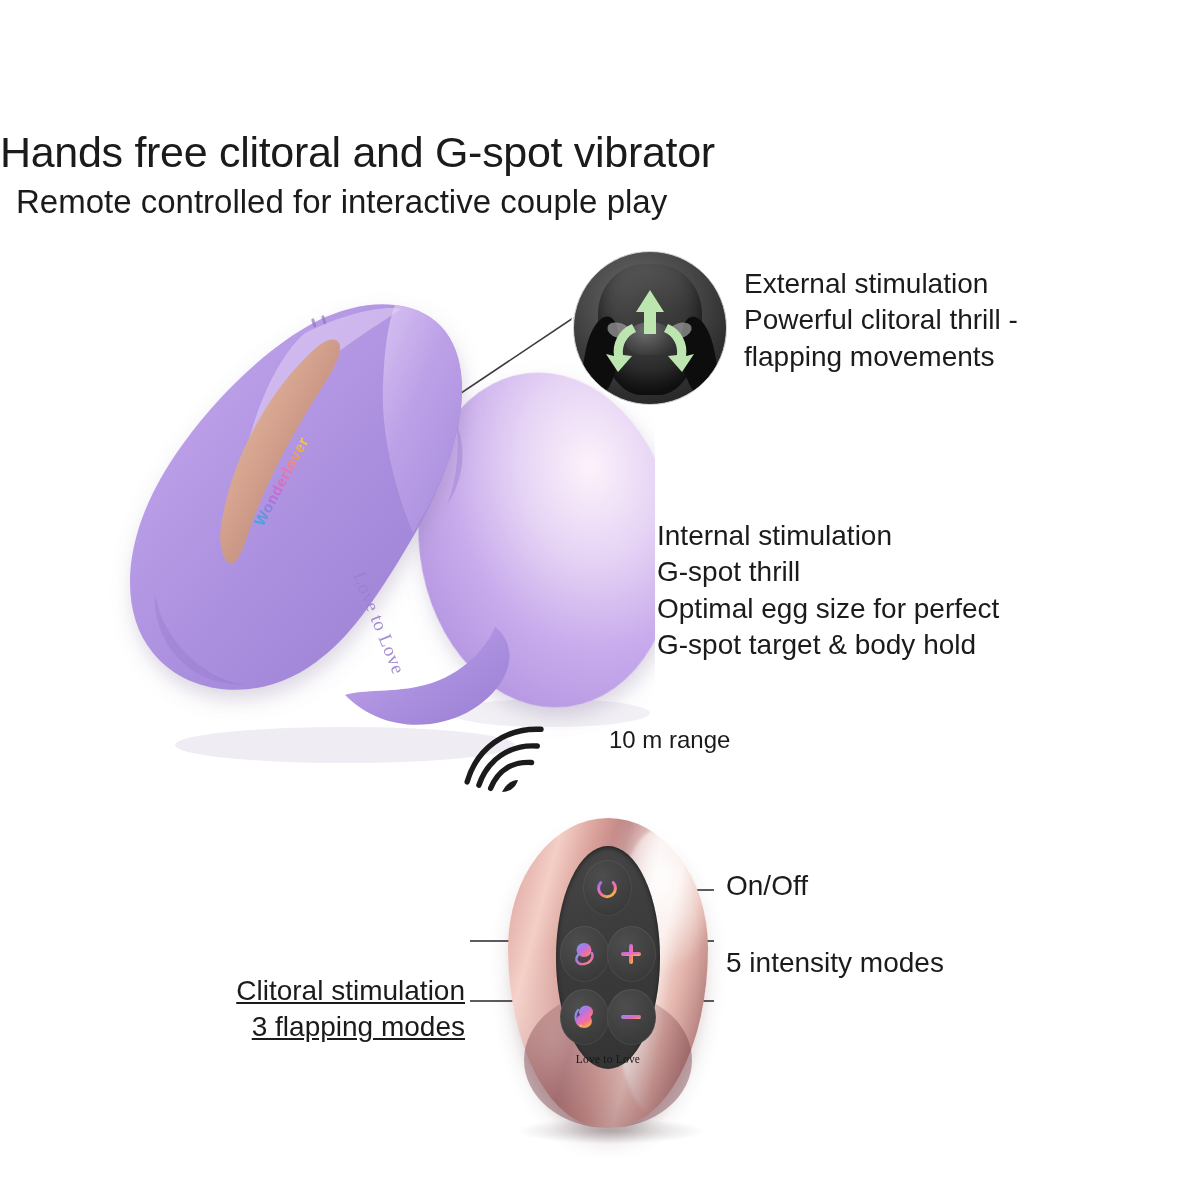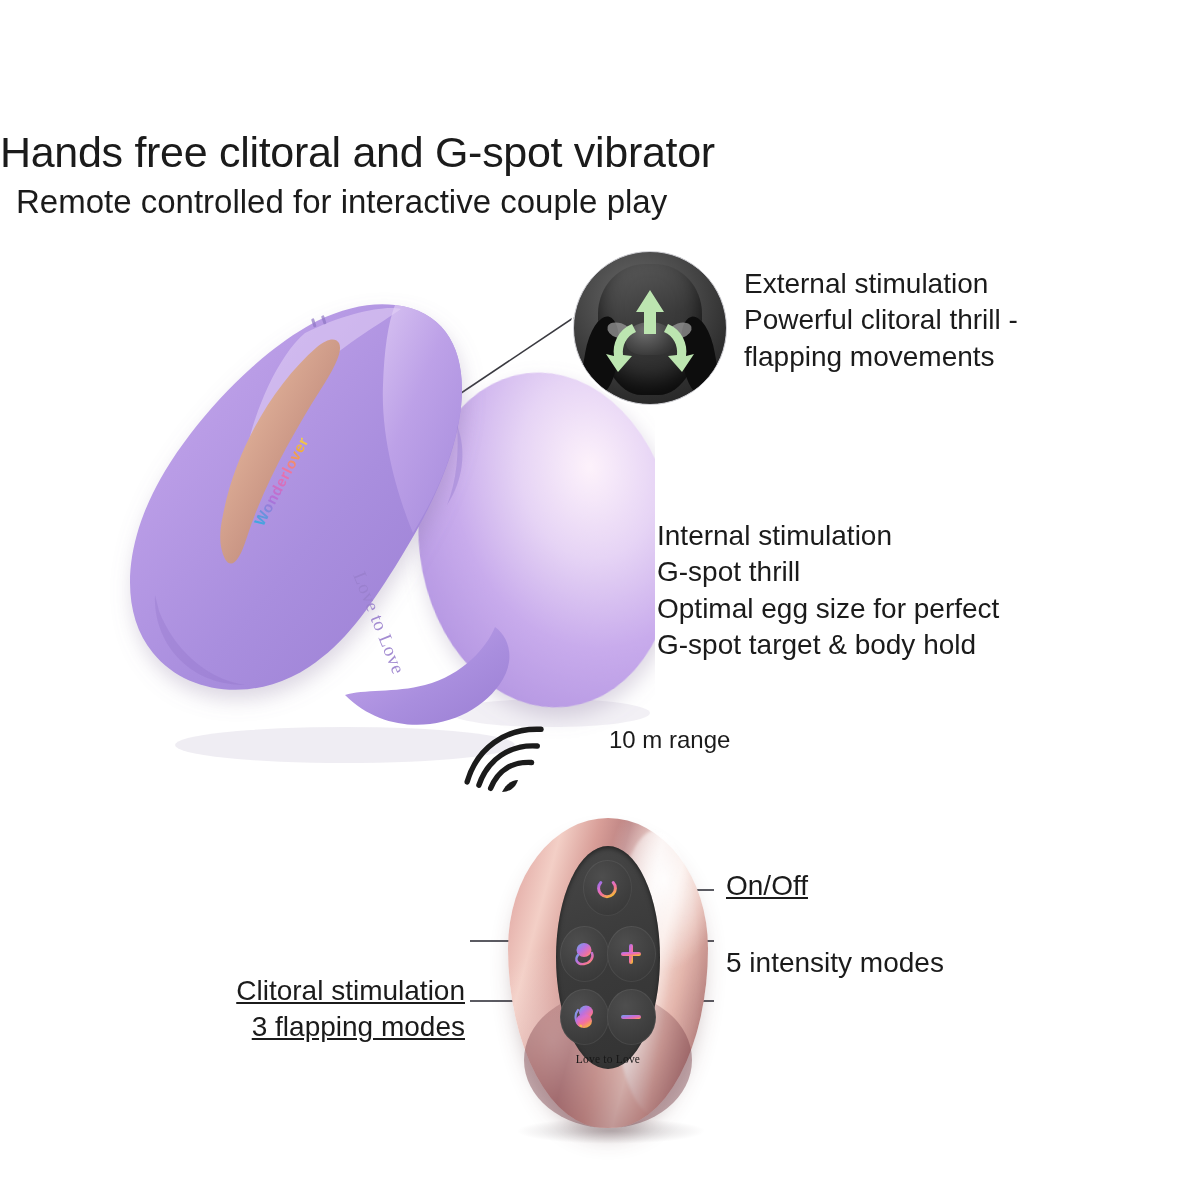--- a/index.html
+++ b/index.html
@@ -31,21 +31,21 @@
     font-weight:400;
     color:#1b1b1b;
     line-height:1.15;
   }
 
   
   .callout{position:absolute;font-size:28px;line-height:1.30;color:#1b1b1b;white-space:pre-line;}
   .callout.external{left:744px;top:266px;}
   .callout.internal{left:657px;top:518px;}
   .callout.range{left:561px;top:724px;font-size:24px;margin-left:48px;}
-  .callout.onoff{left:726px;top:868px;text-decoration:underline;}
+  .callout.onoff{left:726px;top:868px;}
   .callout.intensity{left:726px;top:945px;}
   .callout.gspot{right:735px;top:890px;text-align:right;}
   .callout.clitoral{right:735px;top:973px;text-align:right;text-decoration:underline;}
 
   svg.lines{position:absolute;inset:0;width:1200px;height:1200px;pointer-events:none;}
 
   
   .device-wrap{position:absolute;left:95px;top:275px;width:560px;height:500px;}
 
   

